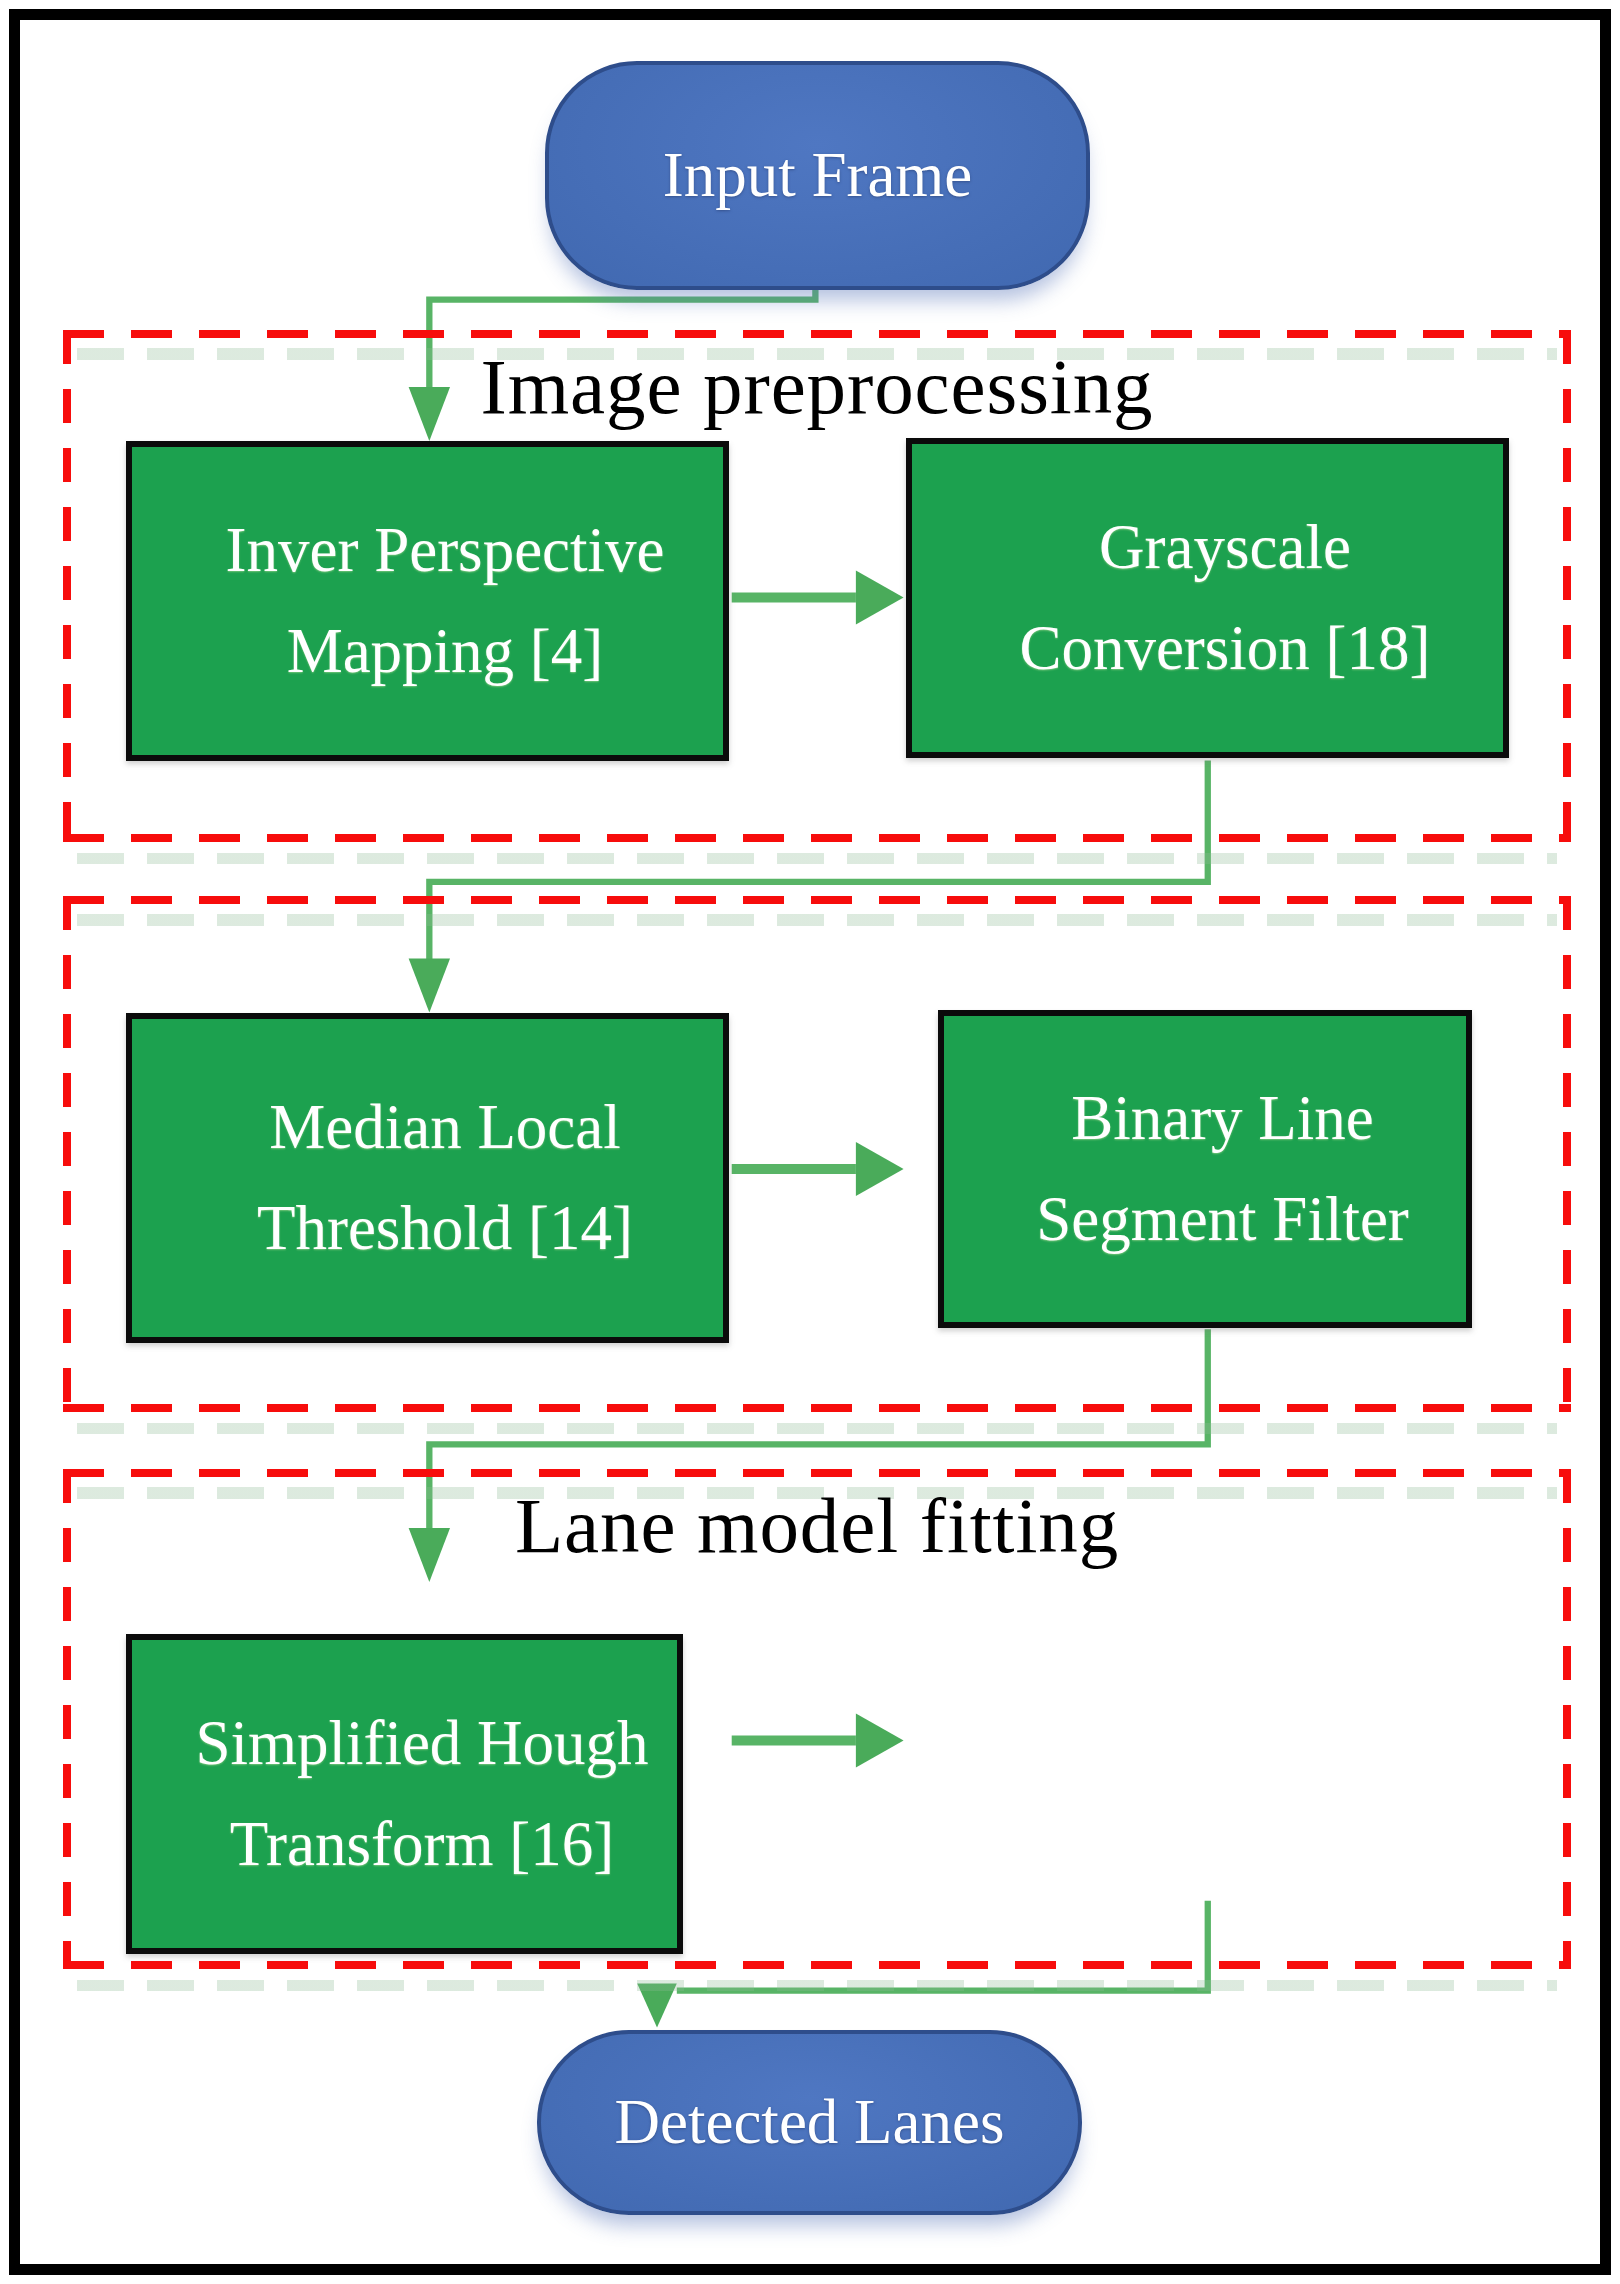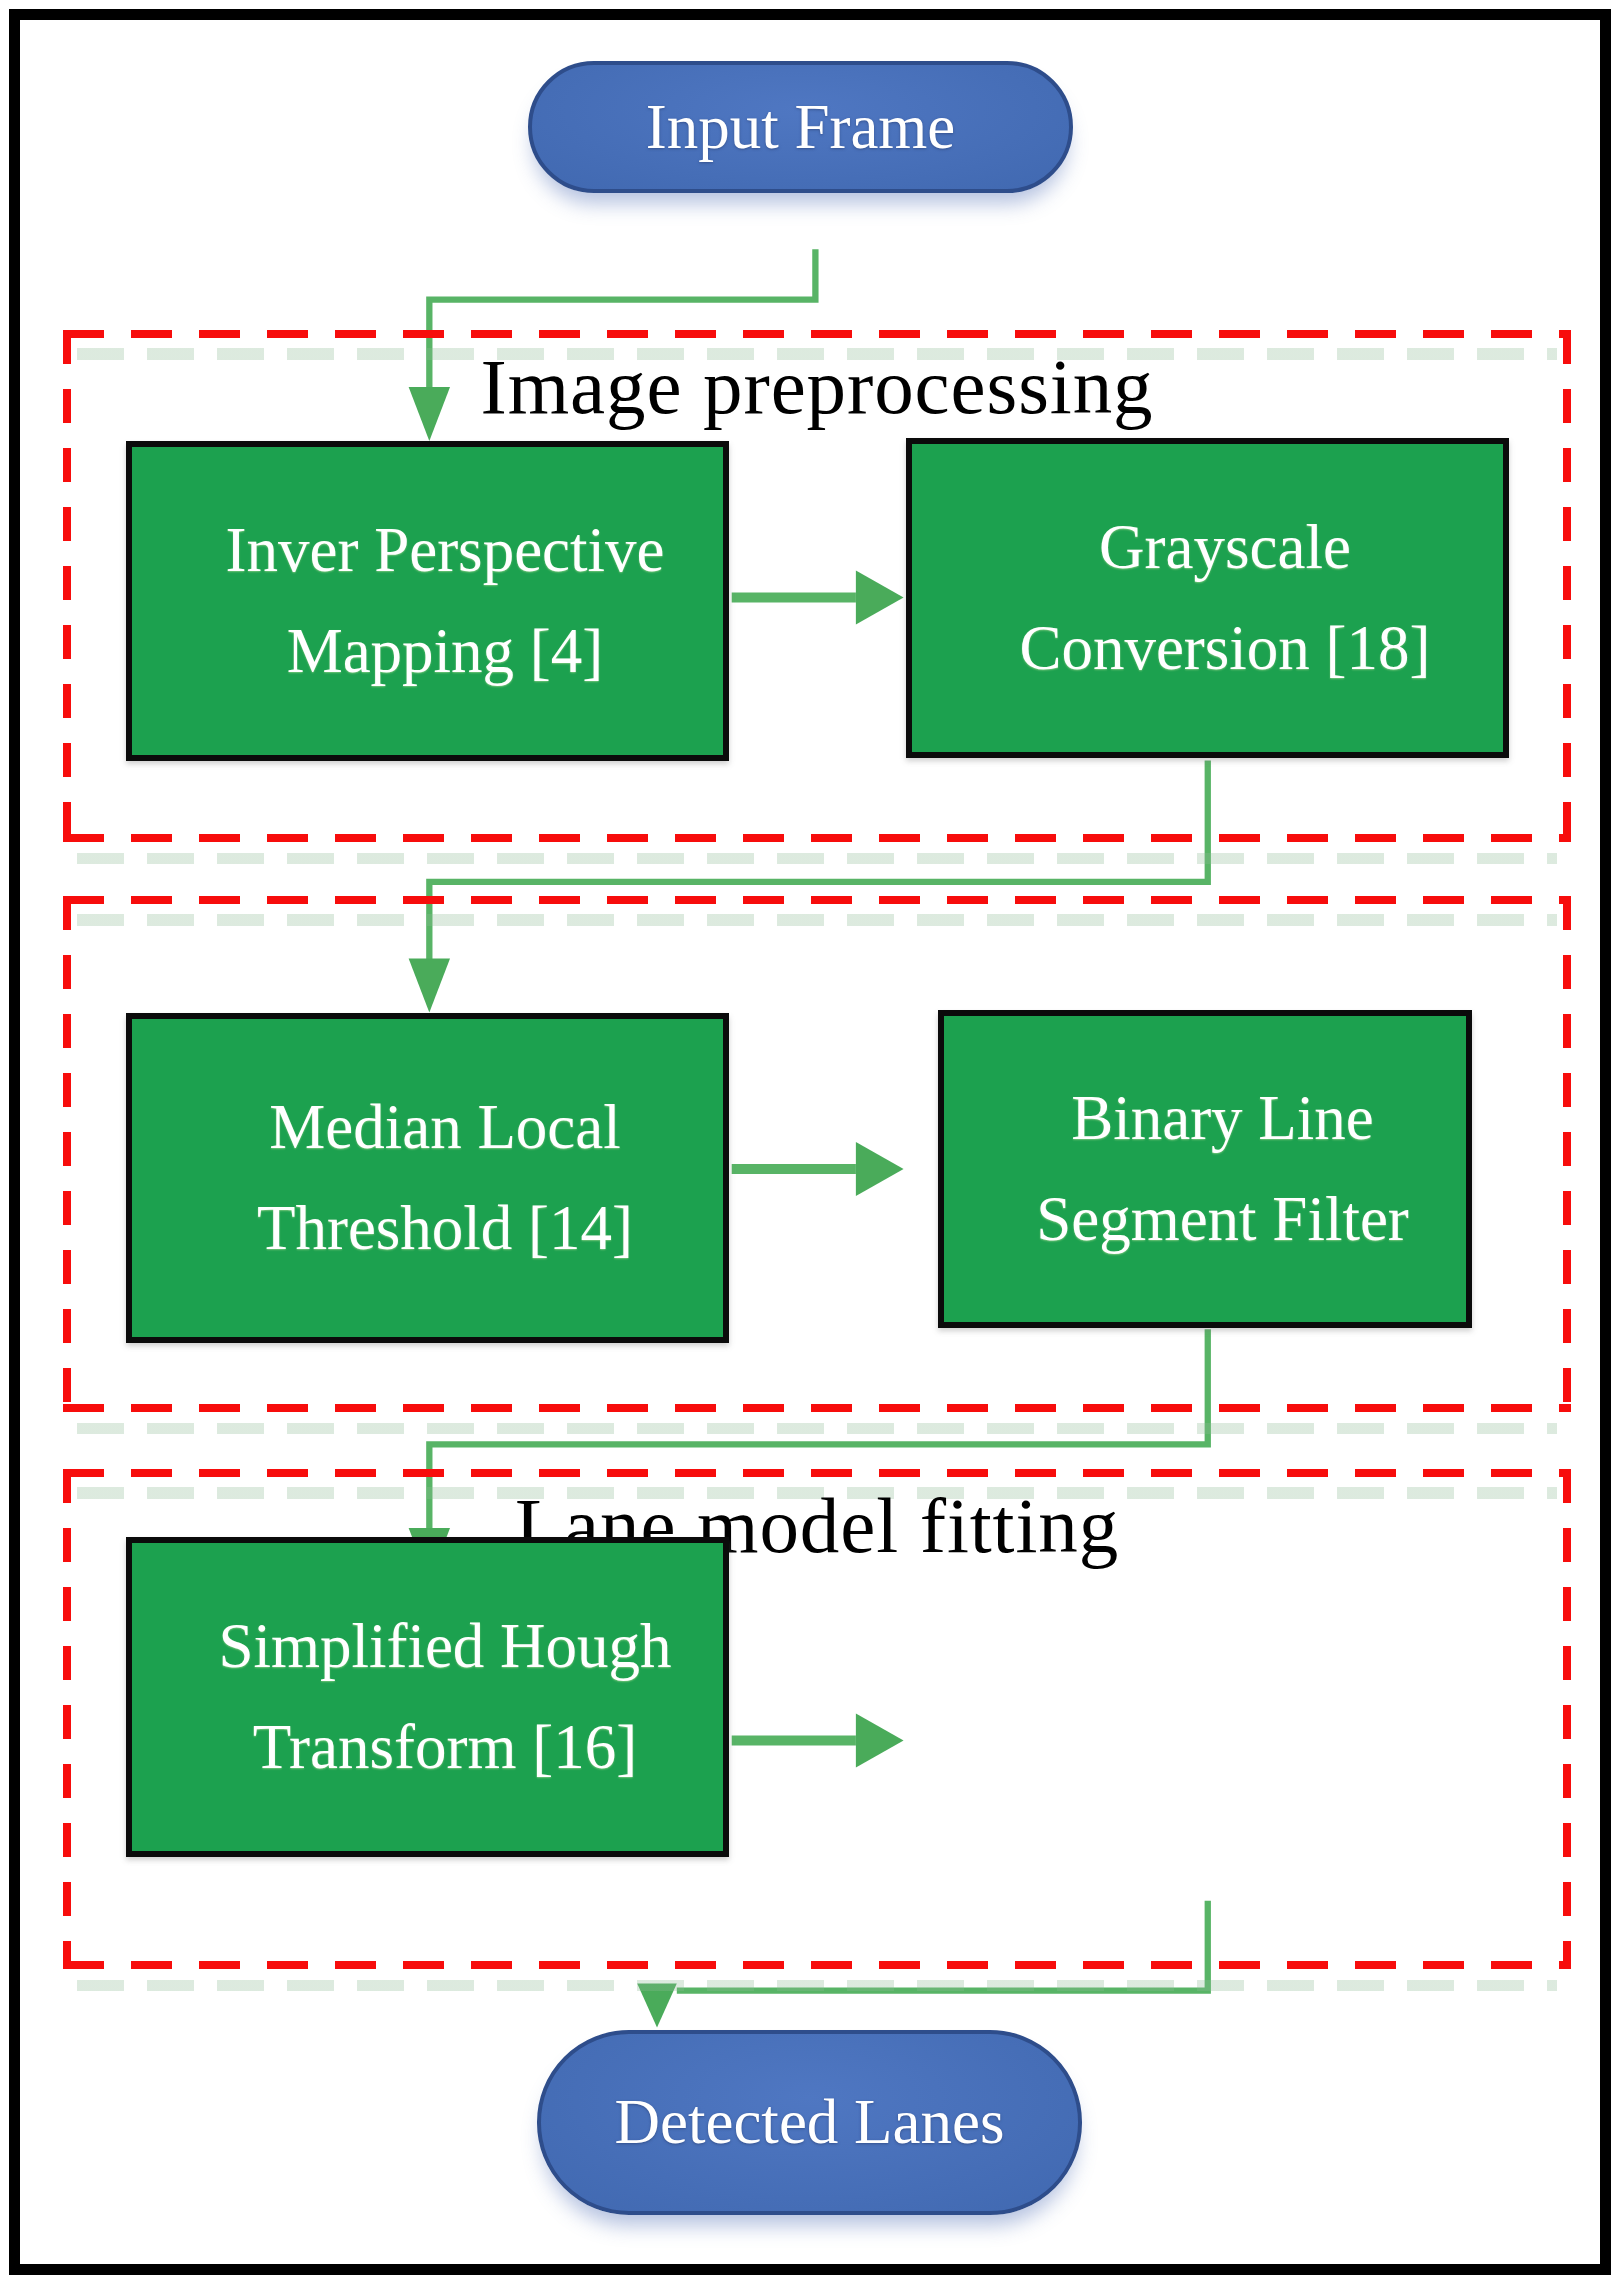--- a/index.html
+++ b/index.html
@@ -117,26 +117,26 @@
 Conversion [18]</span>
   </div>
   <div class="pbox" style="left:126px; top:1013px; width:603px; height:330px;">
     <span class="plabel">Median Local
 Threshold [14]</span>
   </div>
   <div class="pbox" style="left:906px; top:1010px; width:534px; height:318px;margin-left:32px;">
     <span class="plabel">Binary Line
 Segment Filter</span>
   </div>
-  <div class="pbox" style="left:126px; top:1537px; width:603px; height:320px;">
+  <div class="pbox" style="left:126px; top:1634px; width:557px; height:320px;">
     <span class="plabel">Simplified Hough
 Transform [16]</span>
   </div>
 
-  <div class="pill" style="left:528px; top:61px; width:545px; height:132px;">
+  <div class="pill" style="left:545px; top:61px; width:545px; height:229px;">
     <span>Input Frame</span>
   </div>
   <div class="pill" style="left:537px; top:2030px; width:545px; height:185px;">
     <span>Detected Lanes</span>
   </div>
 
   <div class="frame"></div>
 </div>
 
 

